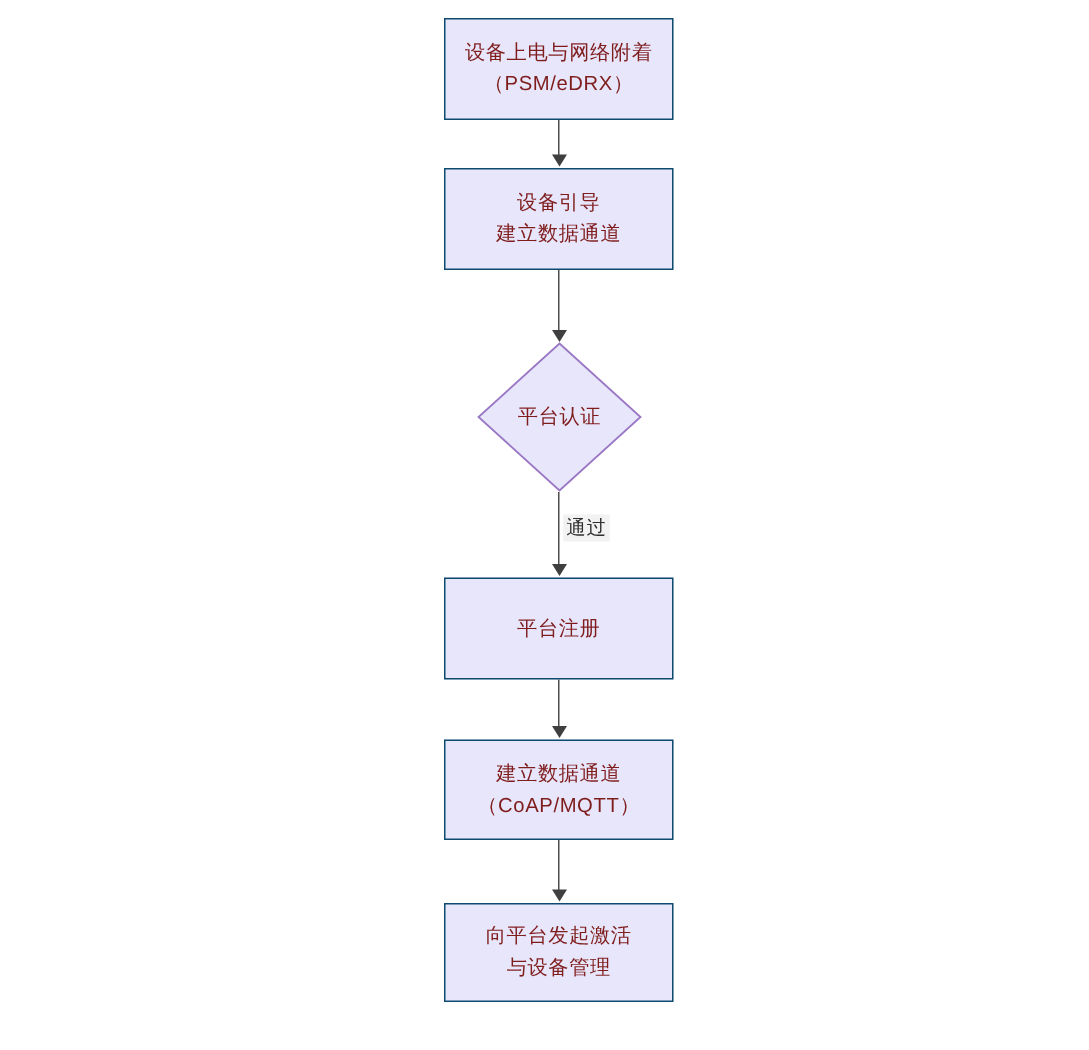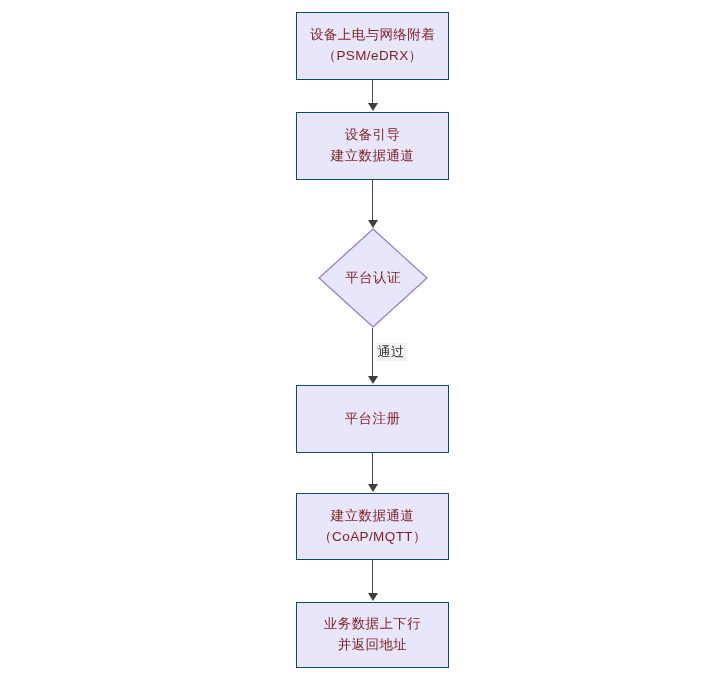--- a/index.html
+++ b/index.html
@@ -128,17 +128,17 @@
 
   <div class="node" style="left:296px; top:493px; width:153px; height:67px;">
     <span class="line1">建立数据通道</span>
     <span class="line2">（CoAP/MQTT）</span>
   </div>
 
   <div class="conn" style="left:372px; top:560px; height:34px;"></div>
   <div class="arrowhead" style="left:368px; top:593px;"></div>
 
   <div class="node" style="left:296px; top:602px; width:153px; height:66px;">
-    <span class="line1">业务数据上下行</span>
-    <span class="line2">并返回地址</span>
+    <span class="line1">向平台发起激活</span>
+    <span class="line2">与设备管理</span>
   </div>
 
 </div>
 
 </body></html>

